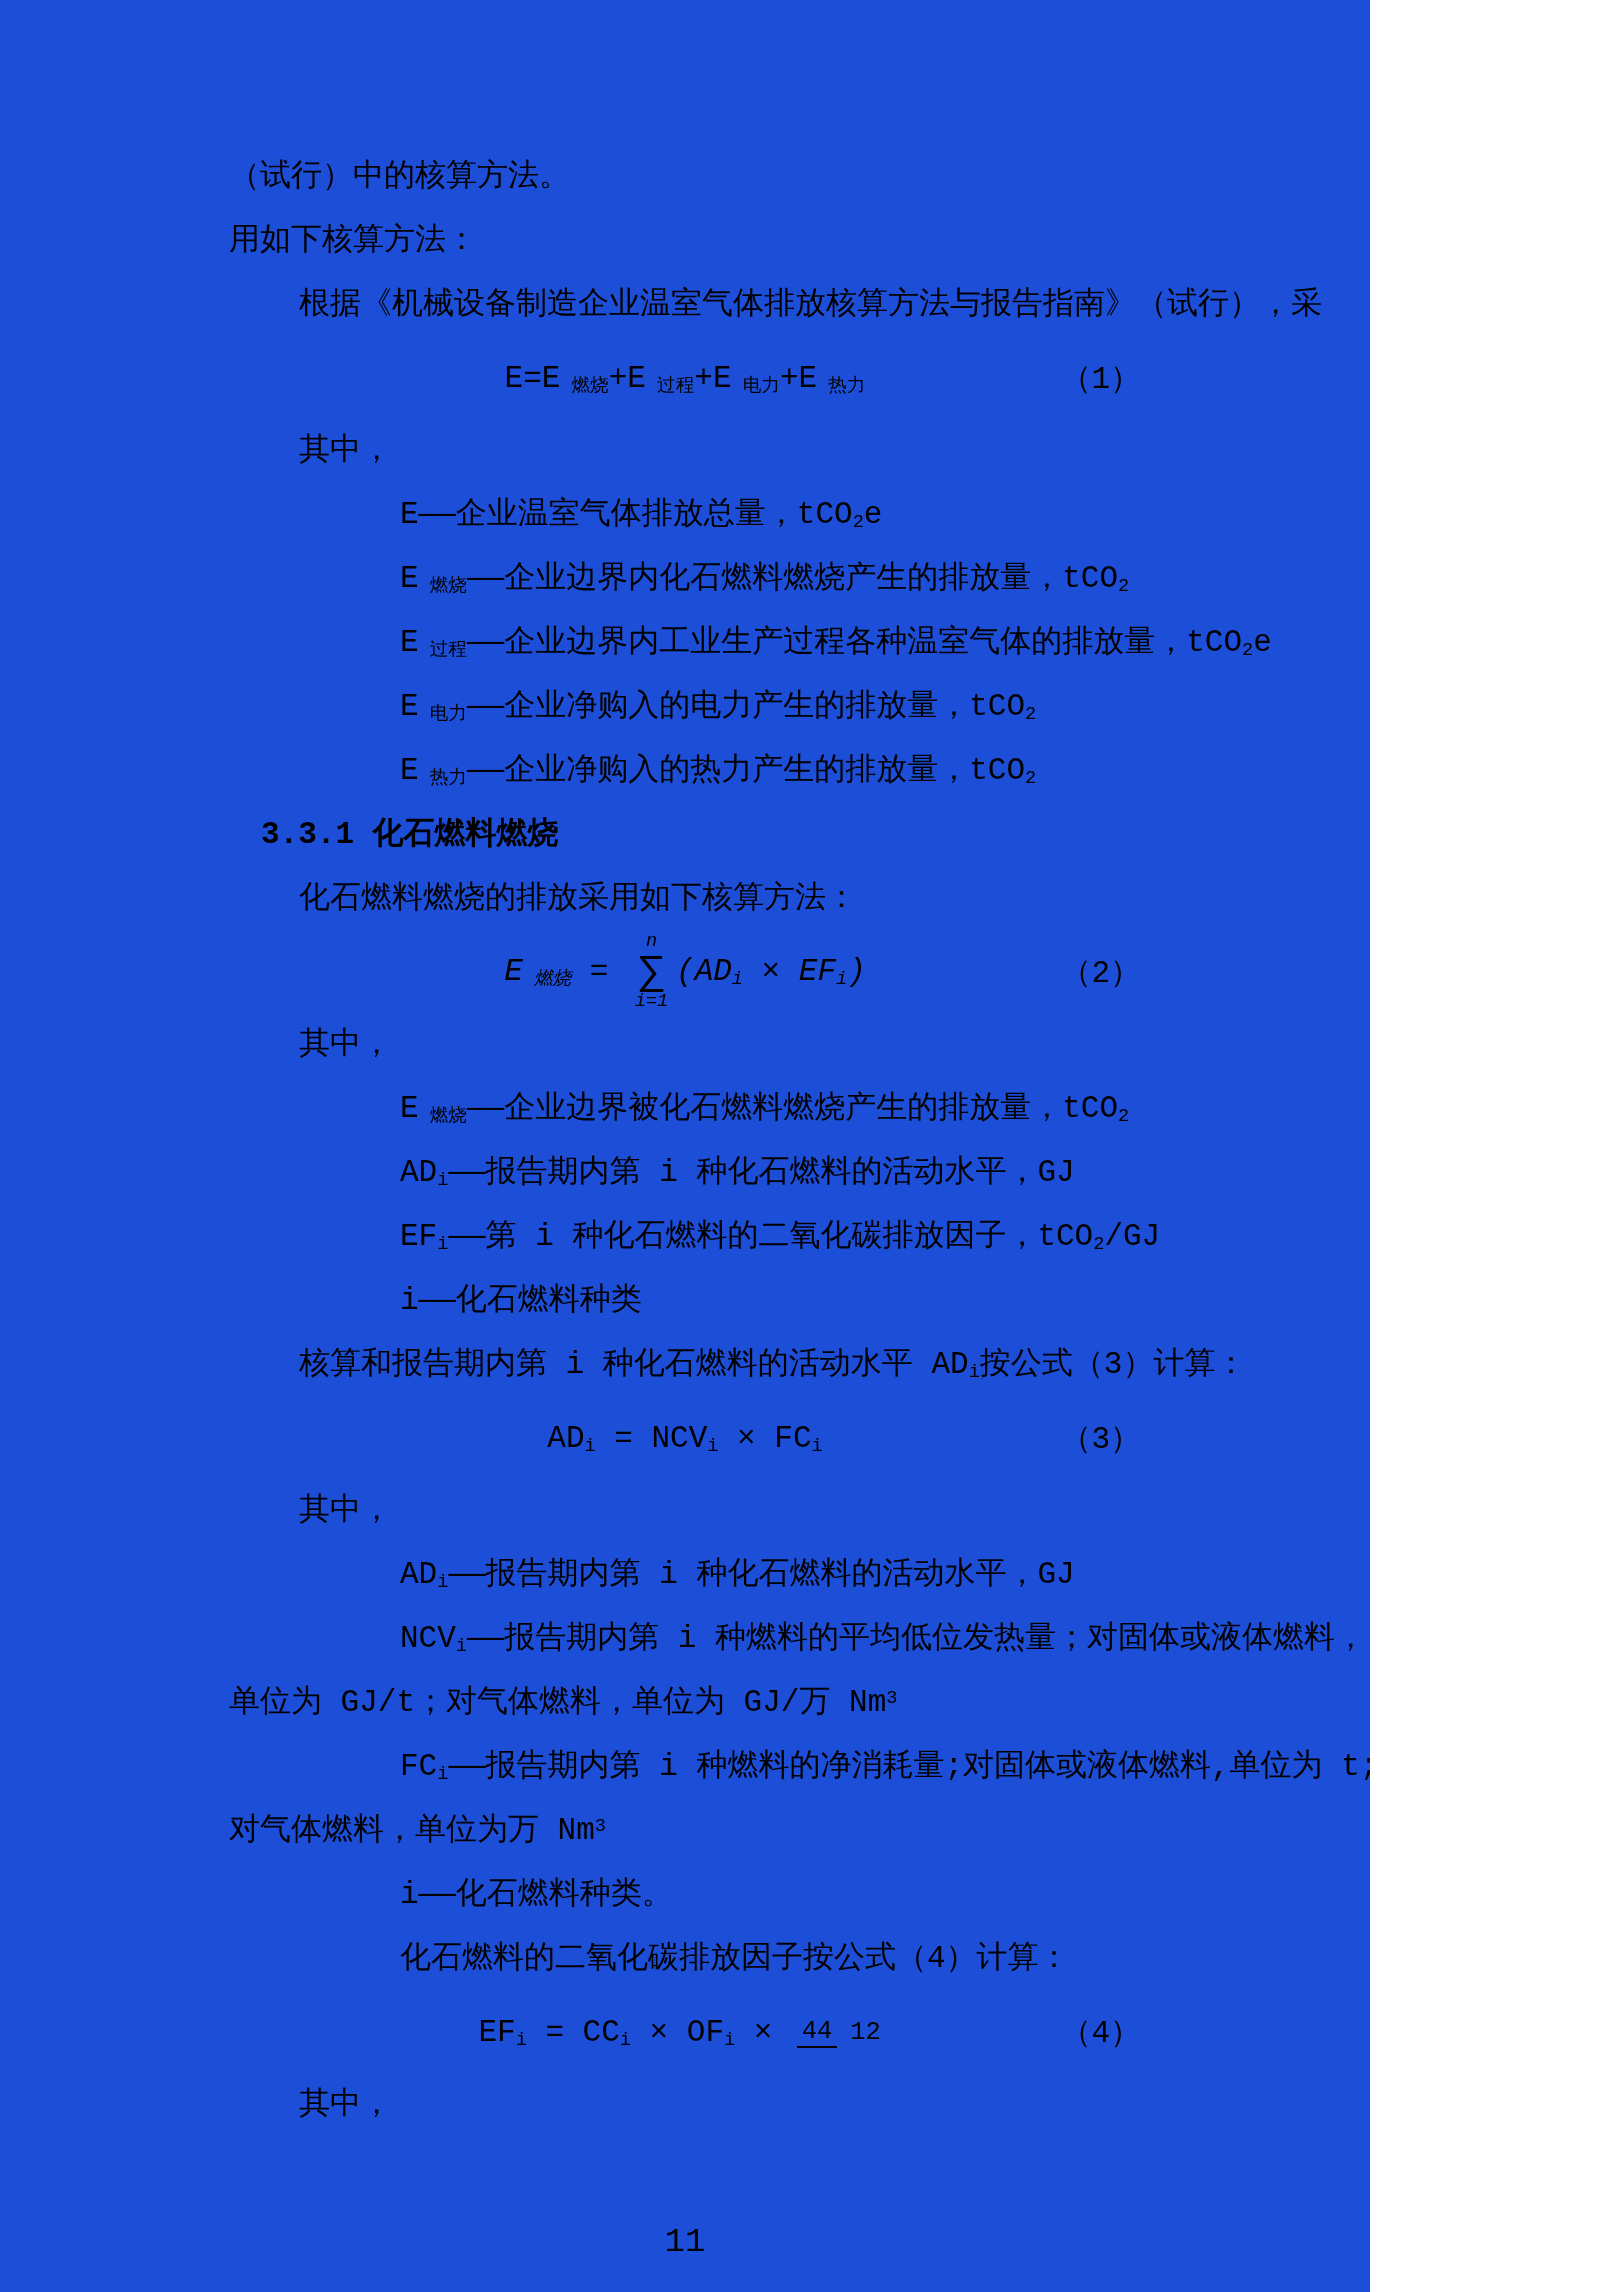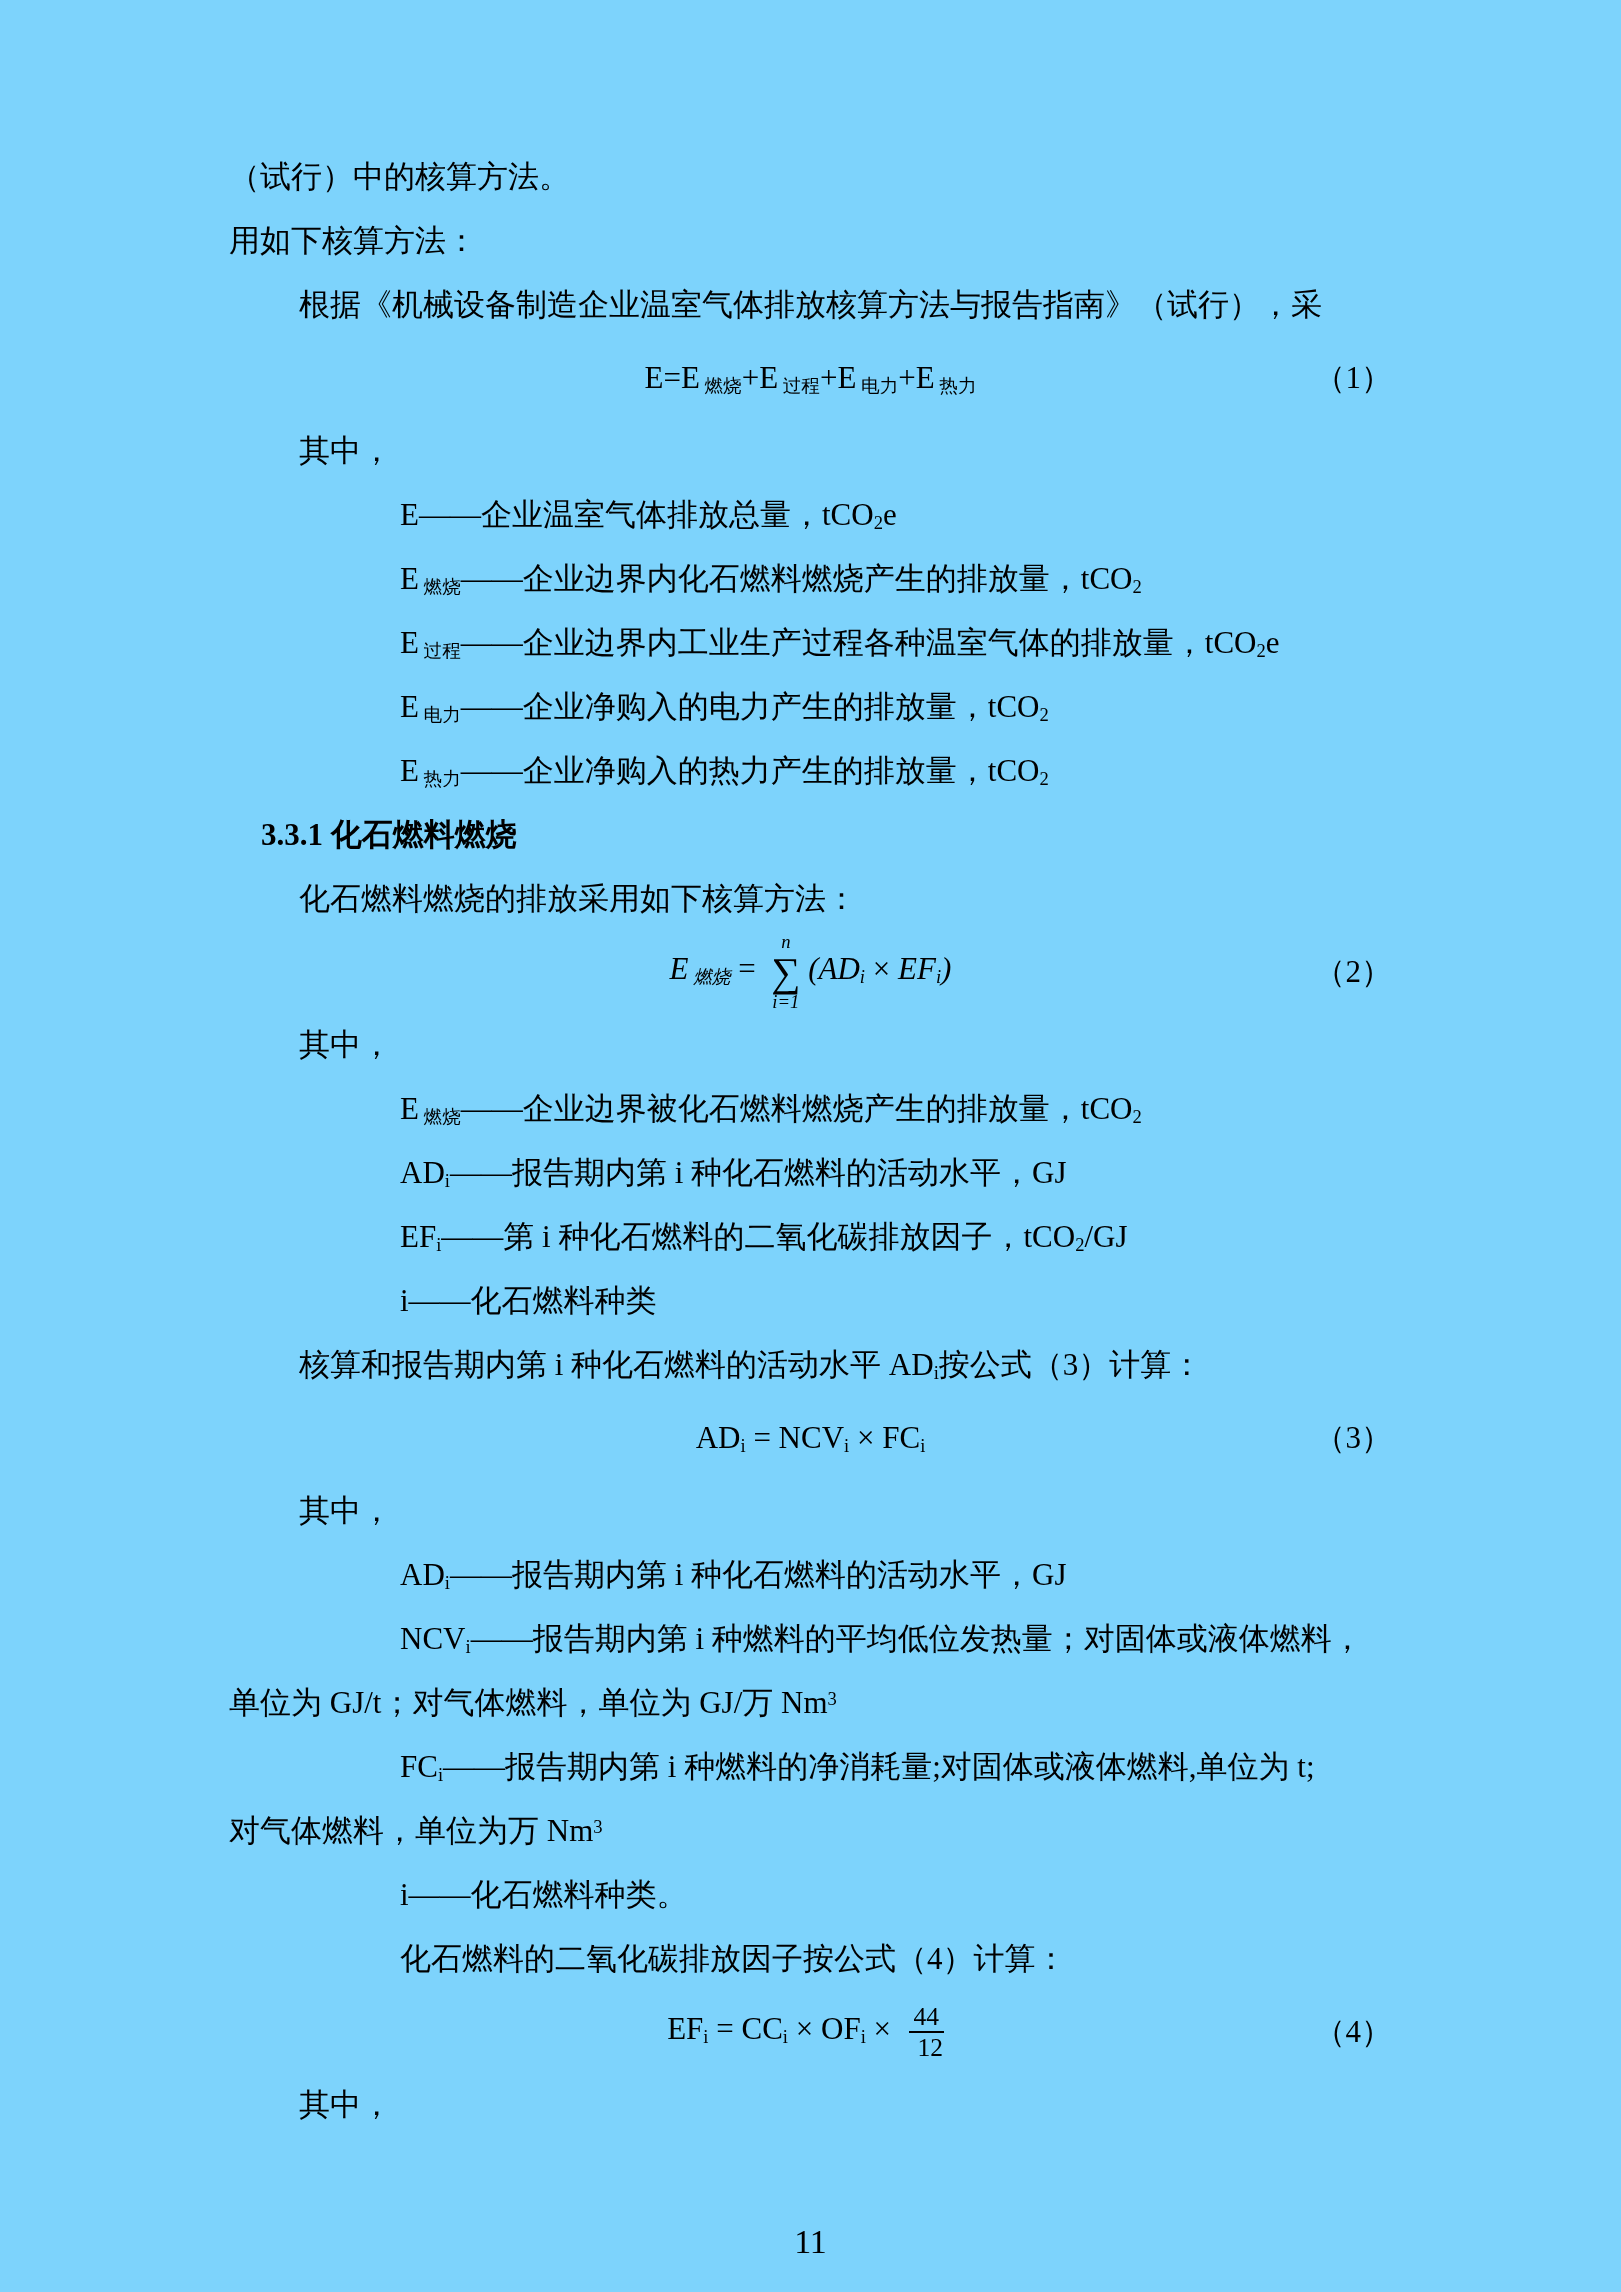--- a/index.html
+++ b/index.html
@@ -1,22 +1,22 @@
 <!DOCTYPE html>
 <html><head>
 <meta charset="utf-8">
 <style>
   html, body { margin: 0; padding: 0; background: #ffffff; }
   .page {
     position: relative;
-    width: 1621px;
+    width: 1370px;
     height: 2293px;
-    background: #7dd3fc;
+    background: #1d4ed8;
     color: #000000;
-    font-family: Liberation Serif, serif;
+    font-family: Liberation Mono, monospace;
     overflow: hidden;
   }
   .doc-body {
     position: absolute;
     left: 229px;
     right: 229px;
     top: 145px;
     font-size: 31px;
   }
   .body, .heading {
@@ -49,21 +49,21 @@
     flex-direction: column;
     align-items: center;
     vertical-align: middle;
     margin: 0 7.8px;
   }
   .sigma .top { font-size: 18.6px; line-height: 1; font-style: italic; }
   .sigma .sym { font-size: 41px; line-height: 1; }
   .sigma .bot { font-size: 18.6px; line-height: 1; font-style: italic; }
   .frac {
     display: inline-flex;
-    flex-direction: column;
+    flex-direction: row;
     align-items: center;
     vertical-align: middle;
     margin: 0 5.9px;
     font-size: 25.5px;
     line-height: 1.15;
   }
   .frac .fnum { border-bottom: 2px solid #000; padding: 0 4.9px; }
   .frac .fden { padding: 0 4.9px; margin-left: 8px; }
   .page-number {
     position: absolute;

